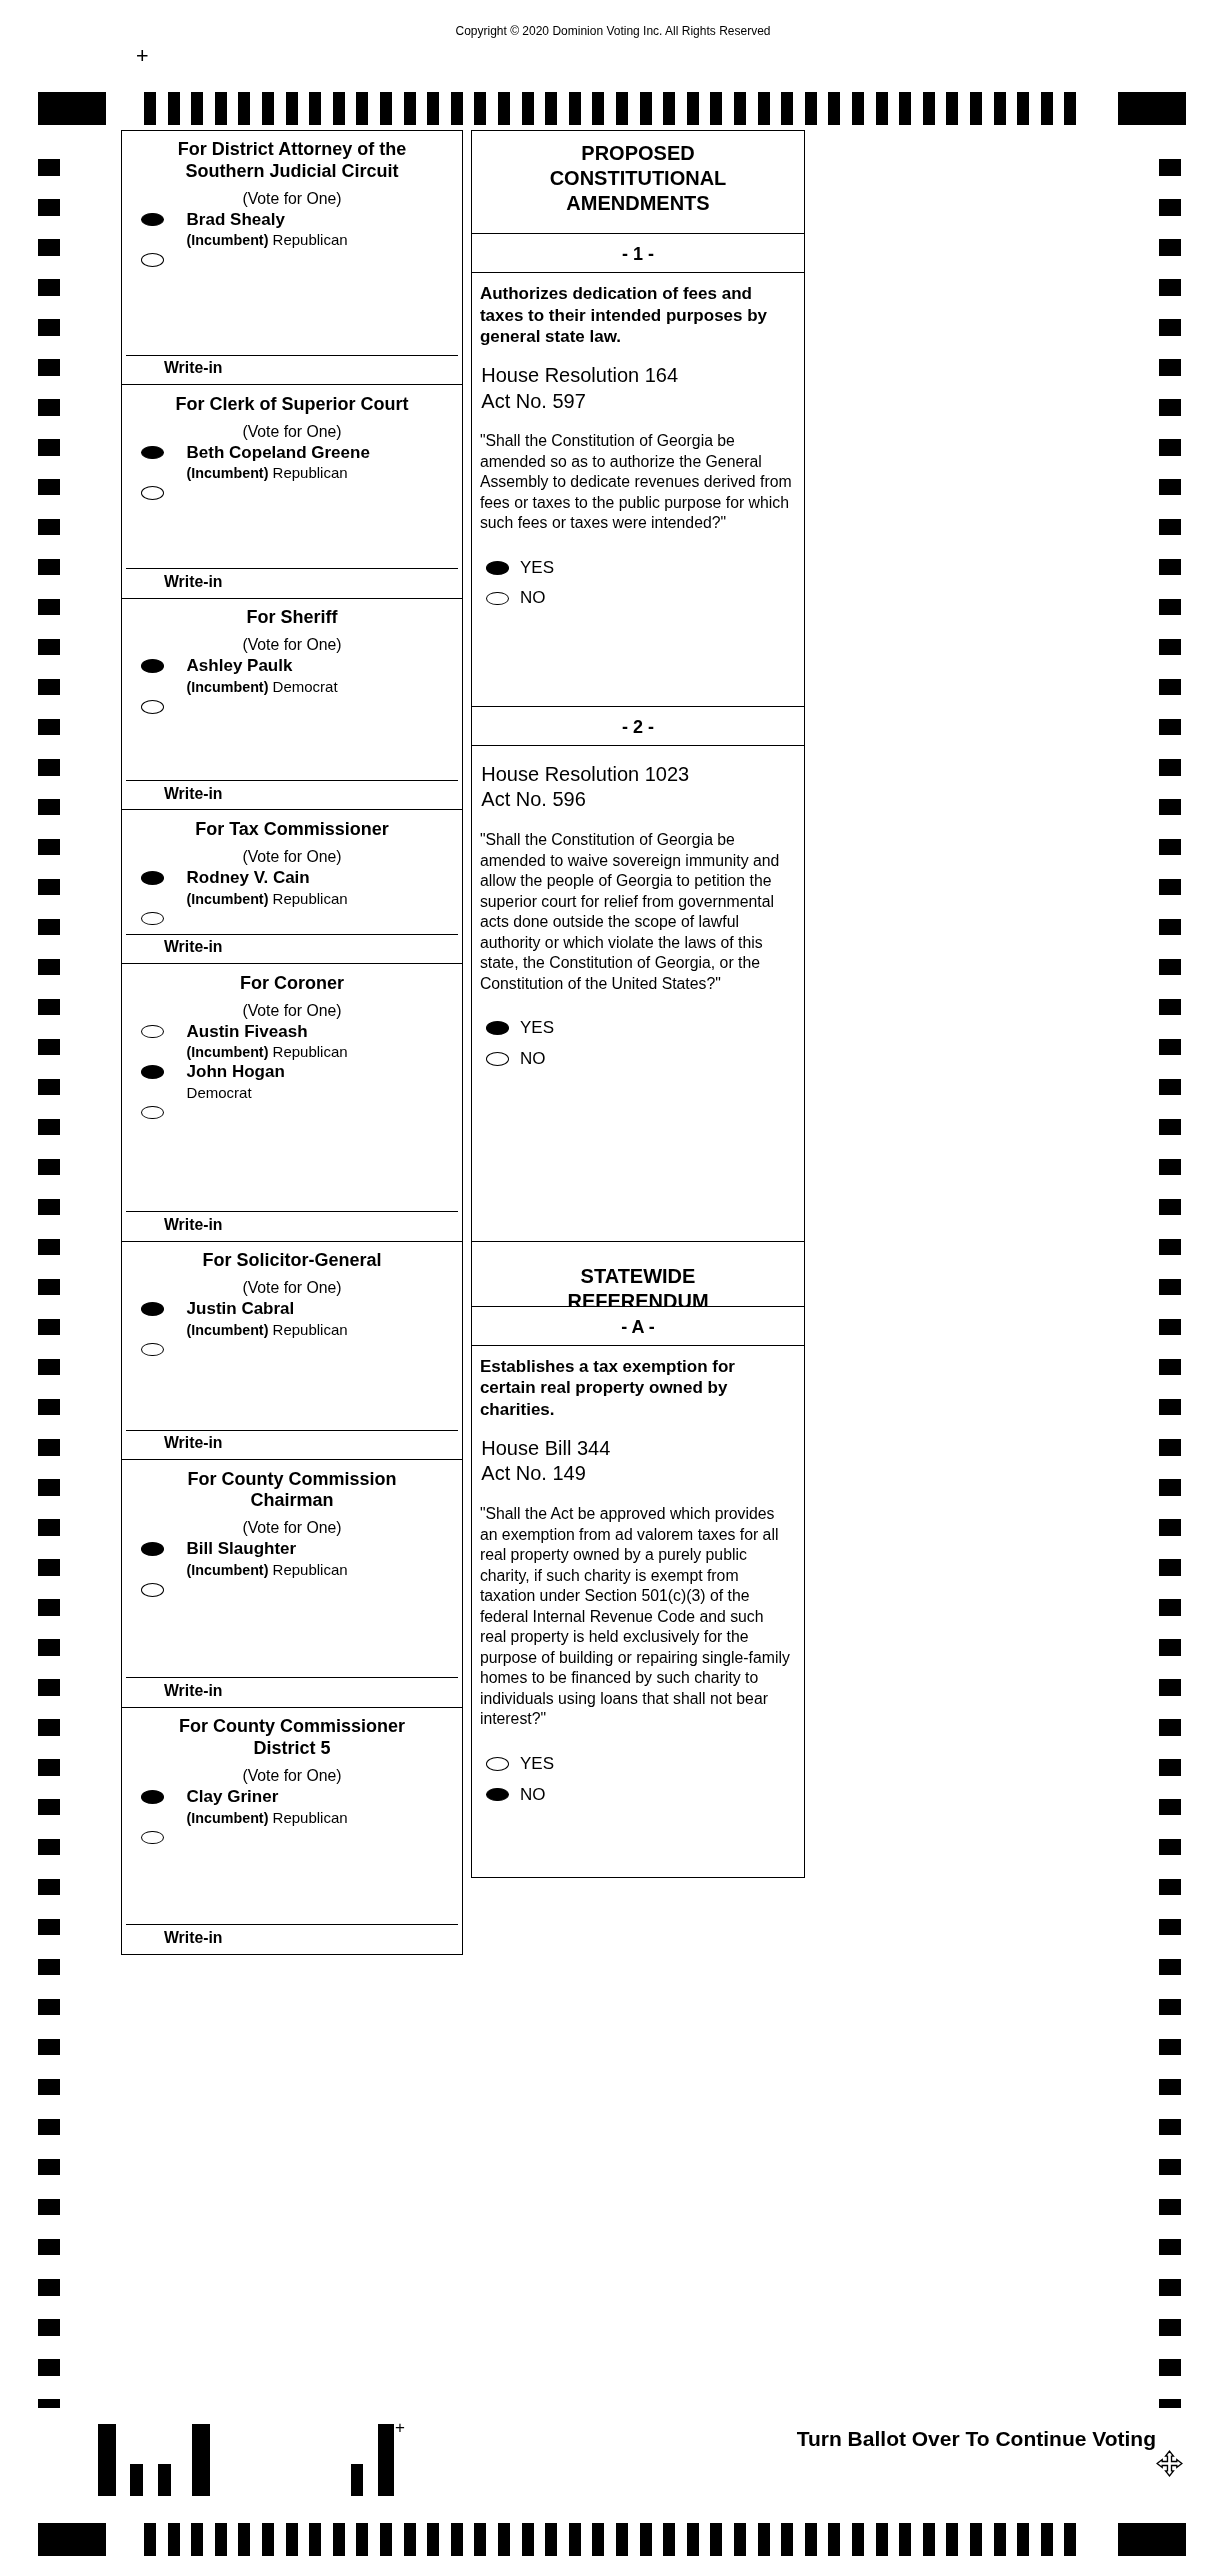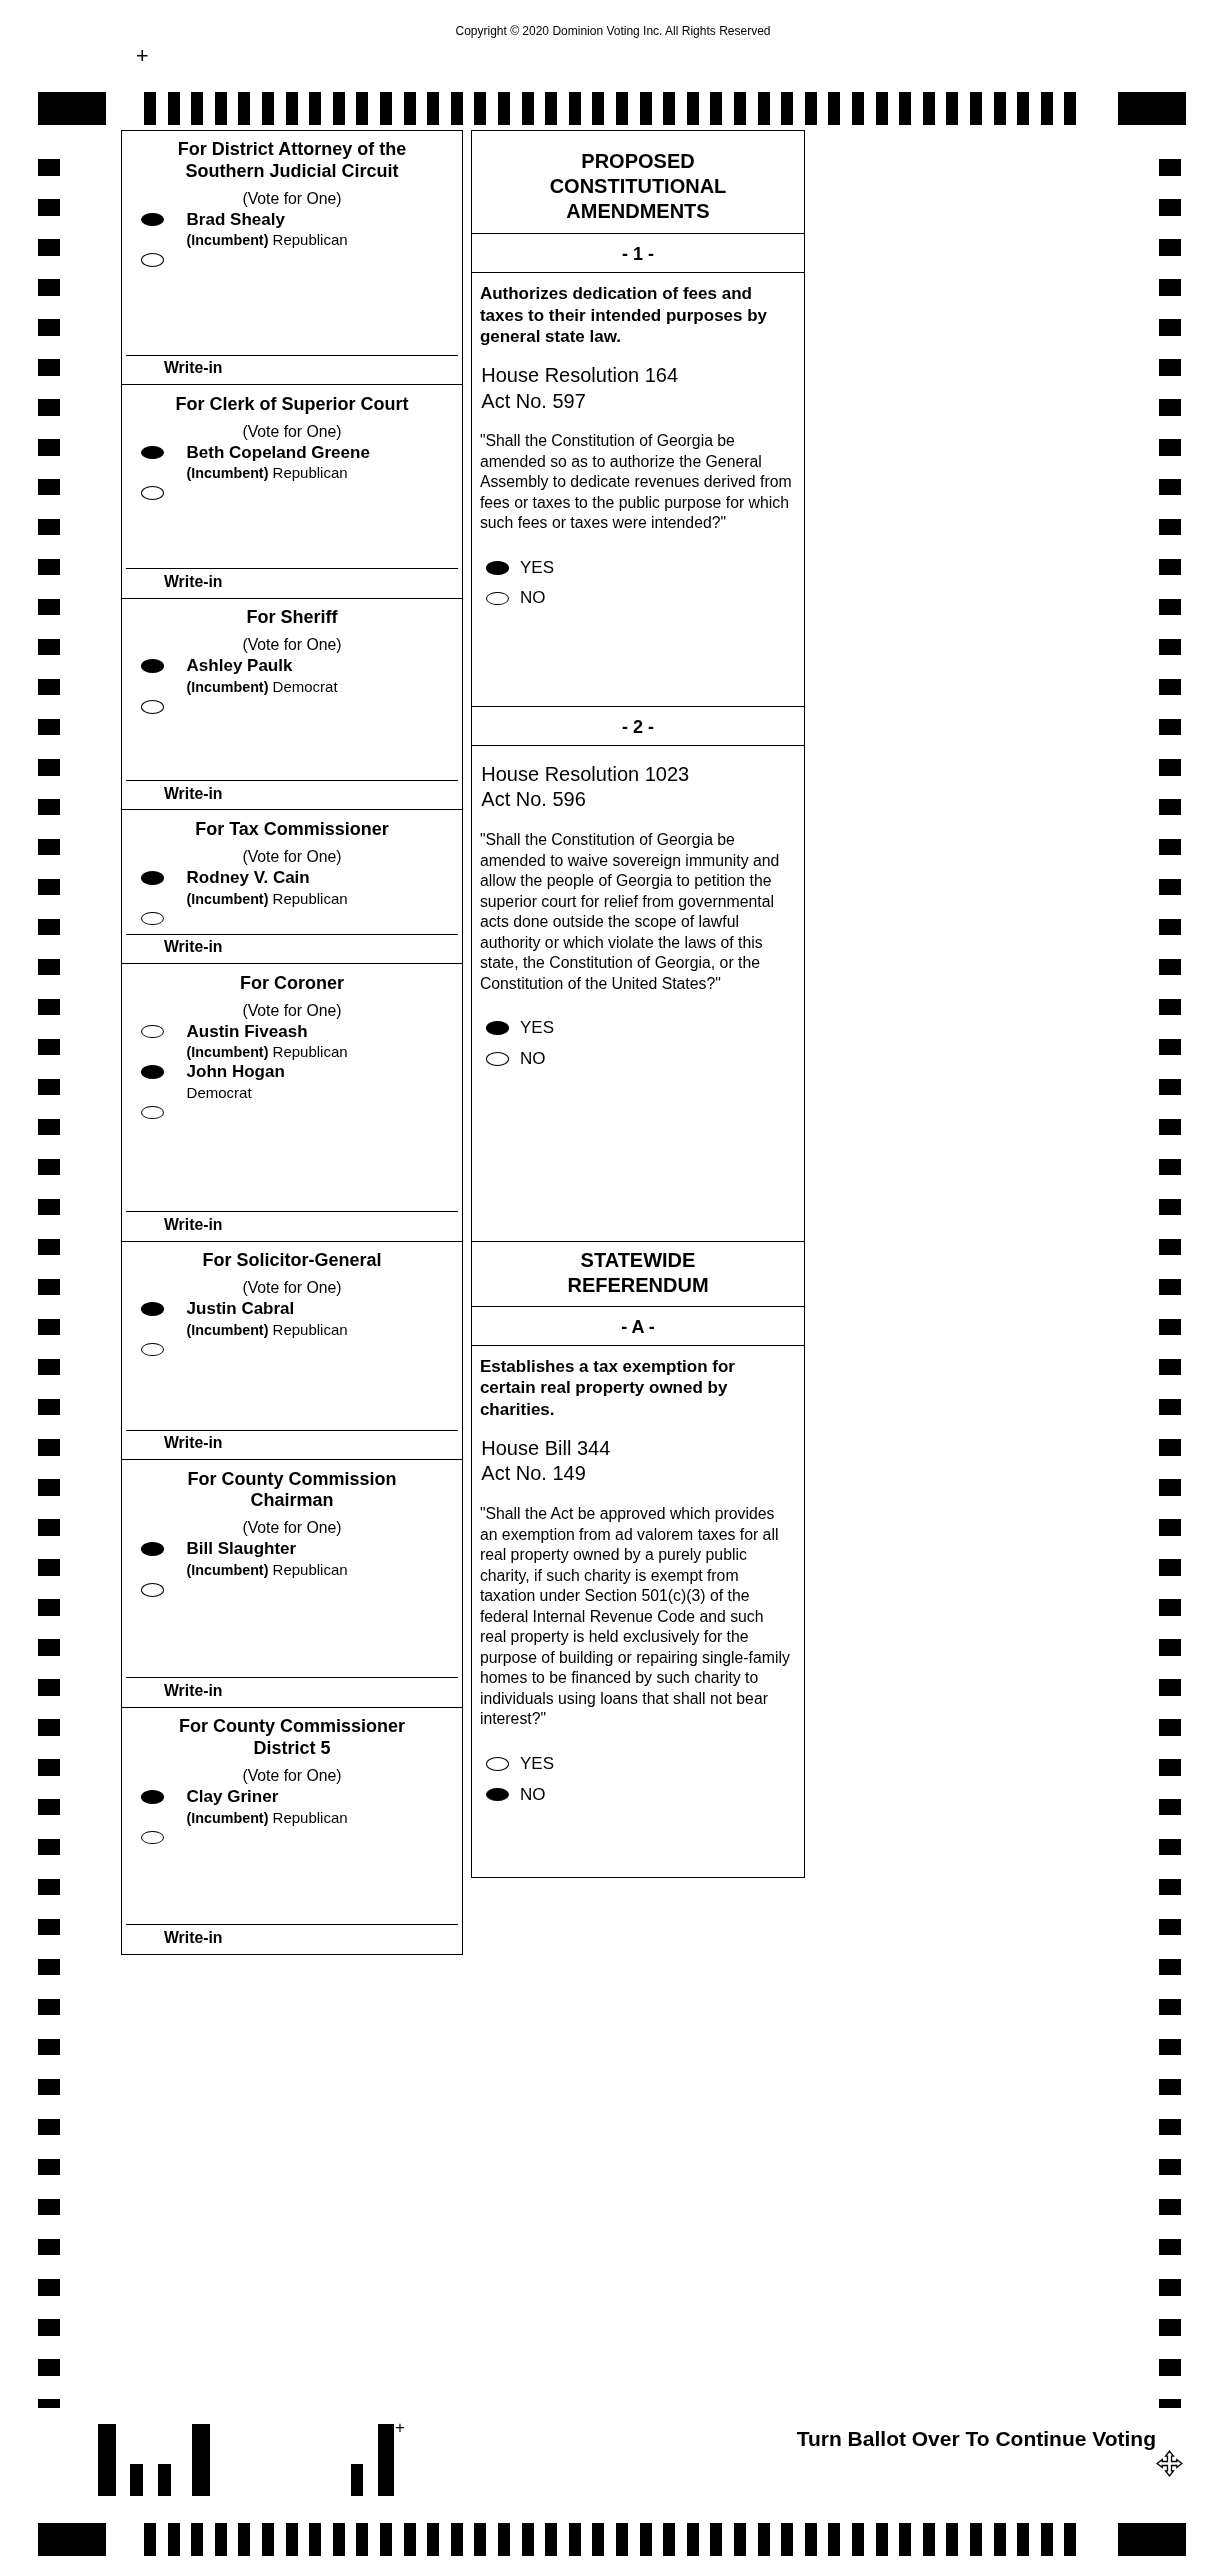--- a/index.html
+++ b/index.html
@@ -64,22 +64,22 @@
   .cand .oval { margin-top:2.9px; }
   .cand-text { display:block; }
   .cand-name { display:block; font-weight:bold; font-size:17px; line-height:1.15; }
   .cand-detail { display:block; margin-top:2.1px; font-size:15px; }
   .inc { font-weight:bold; font-size:14.3px; }
   .writein { margin-top:auto; }
   .writein-line { border-top:1.4px solid #000; margin:7.2px 3.6px 0 3.6px; }
   .writein-label { font-weight:bold; font-size:15.8px; padding:3.6px 0 7.2px 42px; }
 
   
-  .col-header { text-align:center; font-weight:bold; font-size:20px; line-height:1.25; padding:18px 63px; overflow:hidden; }
-  .col-header.small { padding:6px 63px; }
+  .col-header { text-align:center; font-weight:bold; font-size:20px; line-height:1.25; padding:10px 63px; overflow:hidden; }
+  .col-header.small { padding:22px 63px; }
   .measure { overflow:hidden; }
   .m-number { font-weight:bold; font-size:18px; text-align:center; padding:10px 0 7.2px; border-bottom:1.4px solid #000; }
   .m-summary { font-weight:bold; font-size:17px; line-height:1.25; padding:0 15.8px 0 7.9px; margin-top:10px; }
   .m-source { font-size:20px; line-height:1.28; padding-left:9.3px; margin-top:15.8px; }
   .m-question { font-size:15.8px; line-height:1.3; padding:0 10.7px 0 7.9px; margin-top:17px; }
   .m-choices { margin-top:24px; }
   .m-choice { display:flex; gap:10.7px; align-items:center; padding-left:14.3px; margin-top:10.7px; }
   .m-choice .oval { margin-top:0; }
   .m-choice-label { font-weight:normal; font-size:17px; }
 

